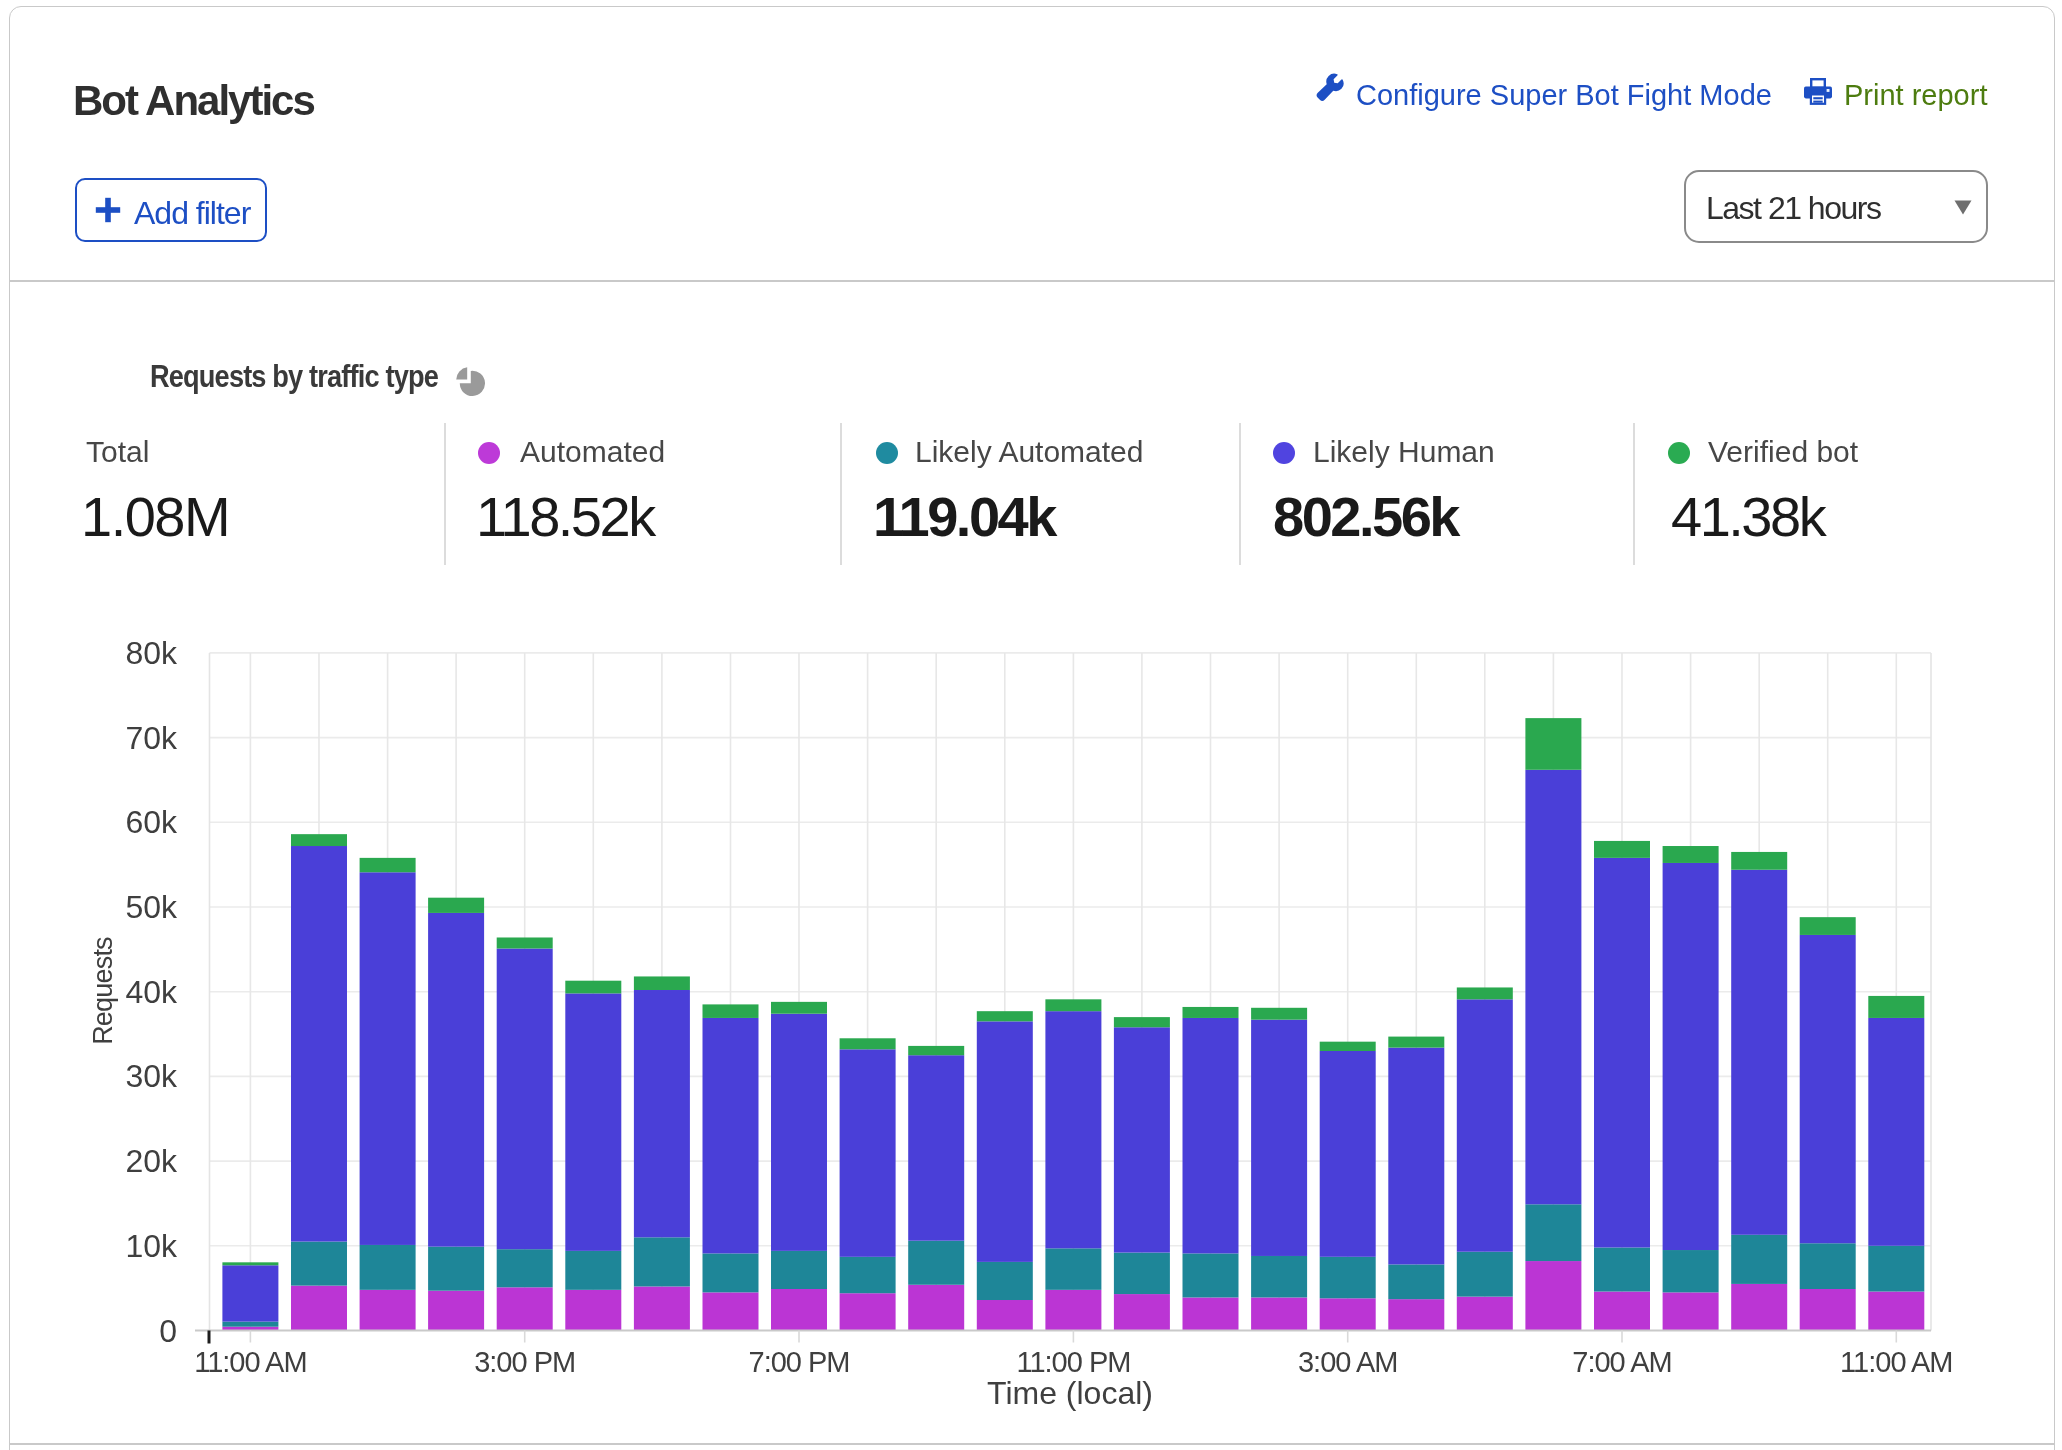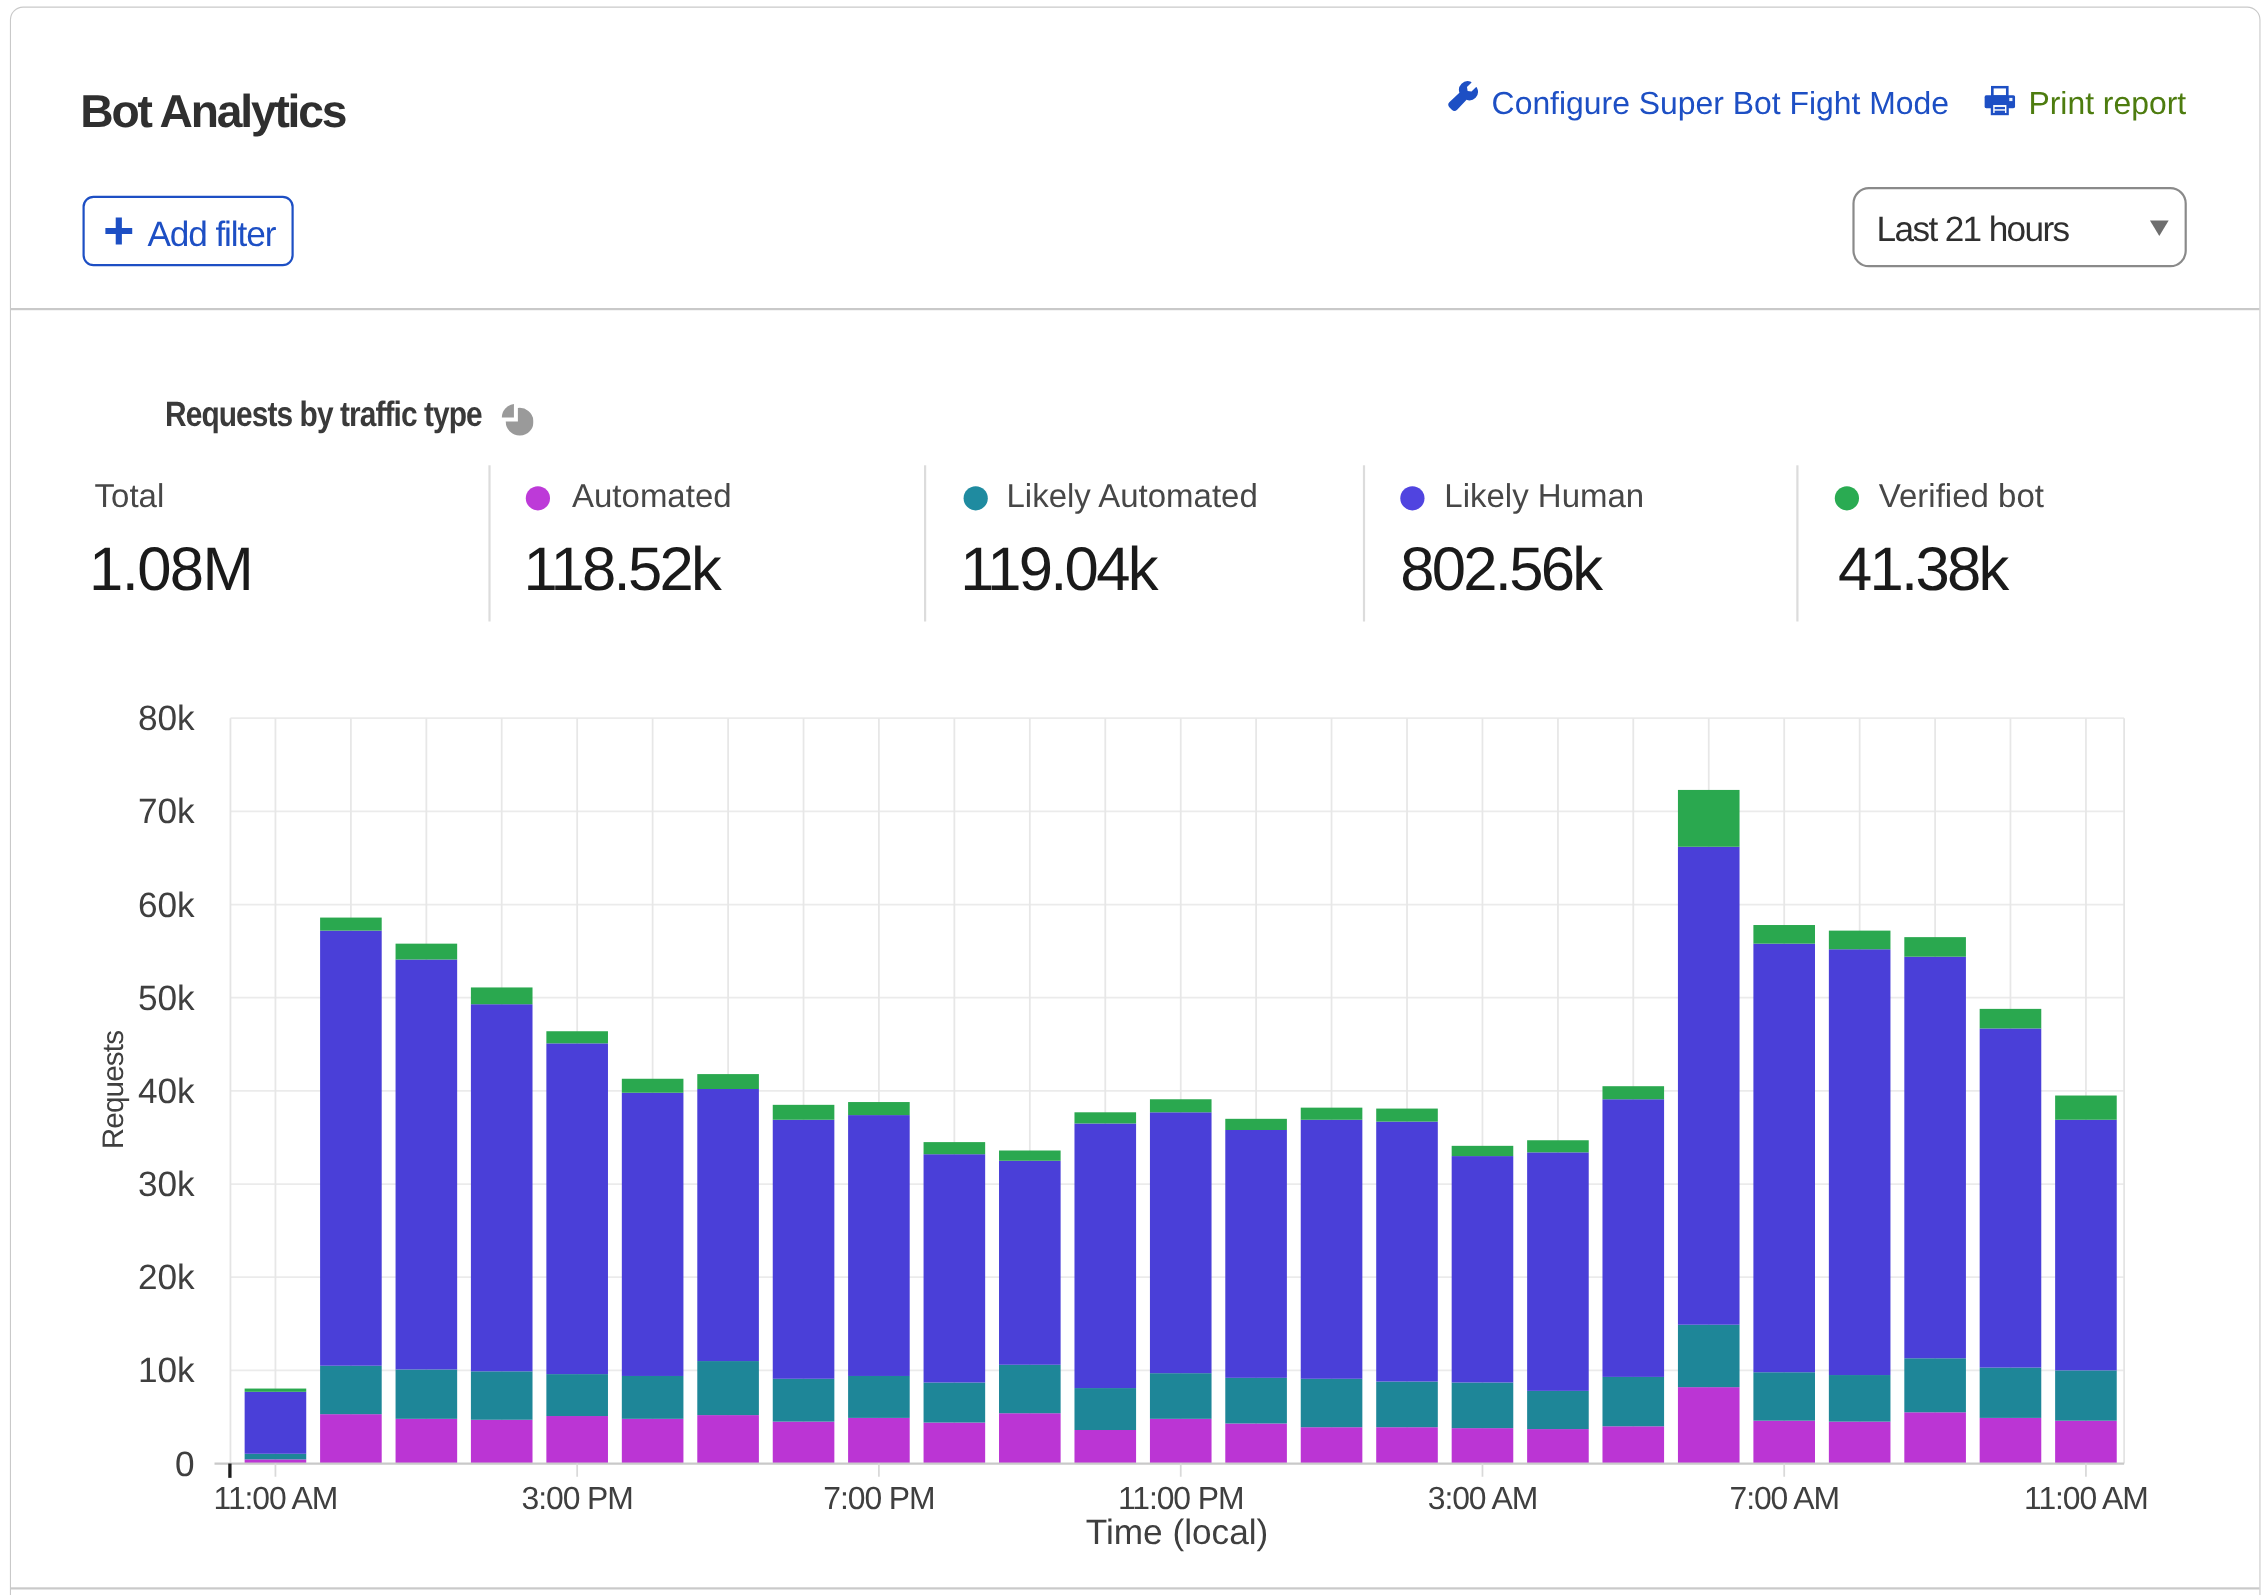--- a/index.html
+++ b/index.html
@@ -46,24 +46,24 @@
       <path fill="#9a9a9a" d="M17.8 5.9 A 12.6 12.6 0 1 1 6.8 18.2 L 17.8 18.2 Z"></path>
       <path fill="#9a9a9a" d="M14.2 14.6 L 3.2 14.6 A 12.6 12.6 0 0 1 14.2 2.3 Z"></path>
     </svg>
   <div style="position:absolute;left:86px;top:435px;font-size:30px;color:#474747">Total</div>
 <div style="position:absolute;left:81px;top:484px;font-size:56px;font-weight:400;color:#1a1a1a;letter-spacing:-1.5px">1.08M</div>
 <span style="position:absolute;left:478px;top:442px;width:22px;height:22px;border-radius:50%;background:#bd3ad8"></span>
 <div style="position:absolute;left:520px;top:435px;font-size:30px;color:#474747">Automated</div>
 <div style="position:absolute;left:476px;top:484px;font-size:56px;font-weight:400;color:#1a1a1a;letter-spacing:-2.5px">118.52k</div>
 <span style="position:absolute;left:876px;top:442px;width:22px;height:22px;border-radius:50%;background:#1f8ba0"></span>
 <div style="position:absolute;left:915px;top:435px;font-size:30px;color:#474747">Likely Automated</div>
-<div style="position:absolute;left:873px;top:484px;font-size:56px;font-weight:400;color:#1a1a1a;letter-spacing:-2.5px">119.04k</div>
+<div style="position:absolute;left:873px;top:484px;font-size:56px;font-weight:700;color:#1a1a1a;letter-spacing:-2.5px">119.04k</div>
 <span style="position:absolute;left:1273px;top:442px;width:22px;height:22px;border-radius:50%;background:#5044e0"></span>
 <div style="position:absolute;left:1313px;top:435px;font-size:30px;color:#474747">Likely Human</div>
-<div style="position:absolute;left:1273px;top:484px;font-size:56px;font-weight:400;color:#1a1a1a;letter-spacing:-2.5px">802.56k</div>
+<div style="position:absolute;left:1273px;top:484px;font-size:56px;font-weight:700;color:#1a1a1a;letter-spacing:-2.5px">802.56k</div>
 <span style="position:absolute;left:1668px;top:442px;width:22px;height:22px;border-radius:50%;background:#2aab52"></span>
 <div style="position:absolute;left:1708px;top:435px;font-size:30px;color:#474747">Verified bot</div>
 <div style="position:absolute;left:1671px;top:484px;font-size:56px;font-weight:400;color:#1a1a1a;letter-spacing:-2.5px">41.38k</div>
 <div style="position:absolute;left:444px;top:423px;width:2px;height:142px;background:#dcdcdc"></div>
 <div style="position:absolute;left:840px;top:423px;width:2px;height:142px;background:#dcdcdc"></div>
 <div style="position:absolute;left:1239px;top:423px;width:2px;height:142px;background:#dcdcdc"></div>
 <div style="position:absolute;left:1633px;top:423px;width:2px;height:142px;background:#dcdcdc"></div>
   <svg width="2062" height="1450" viewBox="0 0 2062 1450" style="position:absolute;left:0;top:0">
 <line x1="209.5" y1="1245.8" x2="1931.0" y2="1245.8" stroke="#ebebeb" stroke-width="1.6"></line>
 <line x1="209.5" y1="1161.1" x2="1931.0" y2="1161.1" stroke="#ebebeb" stroke-width="1.6"></line>

